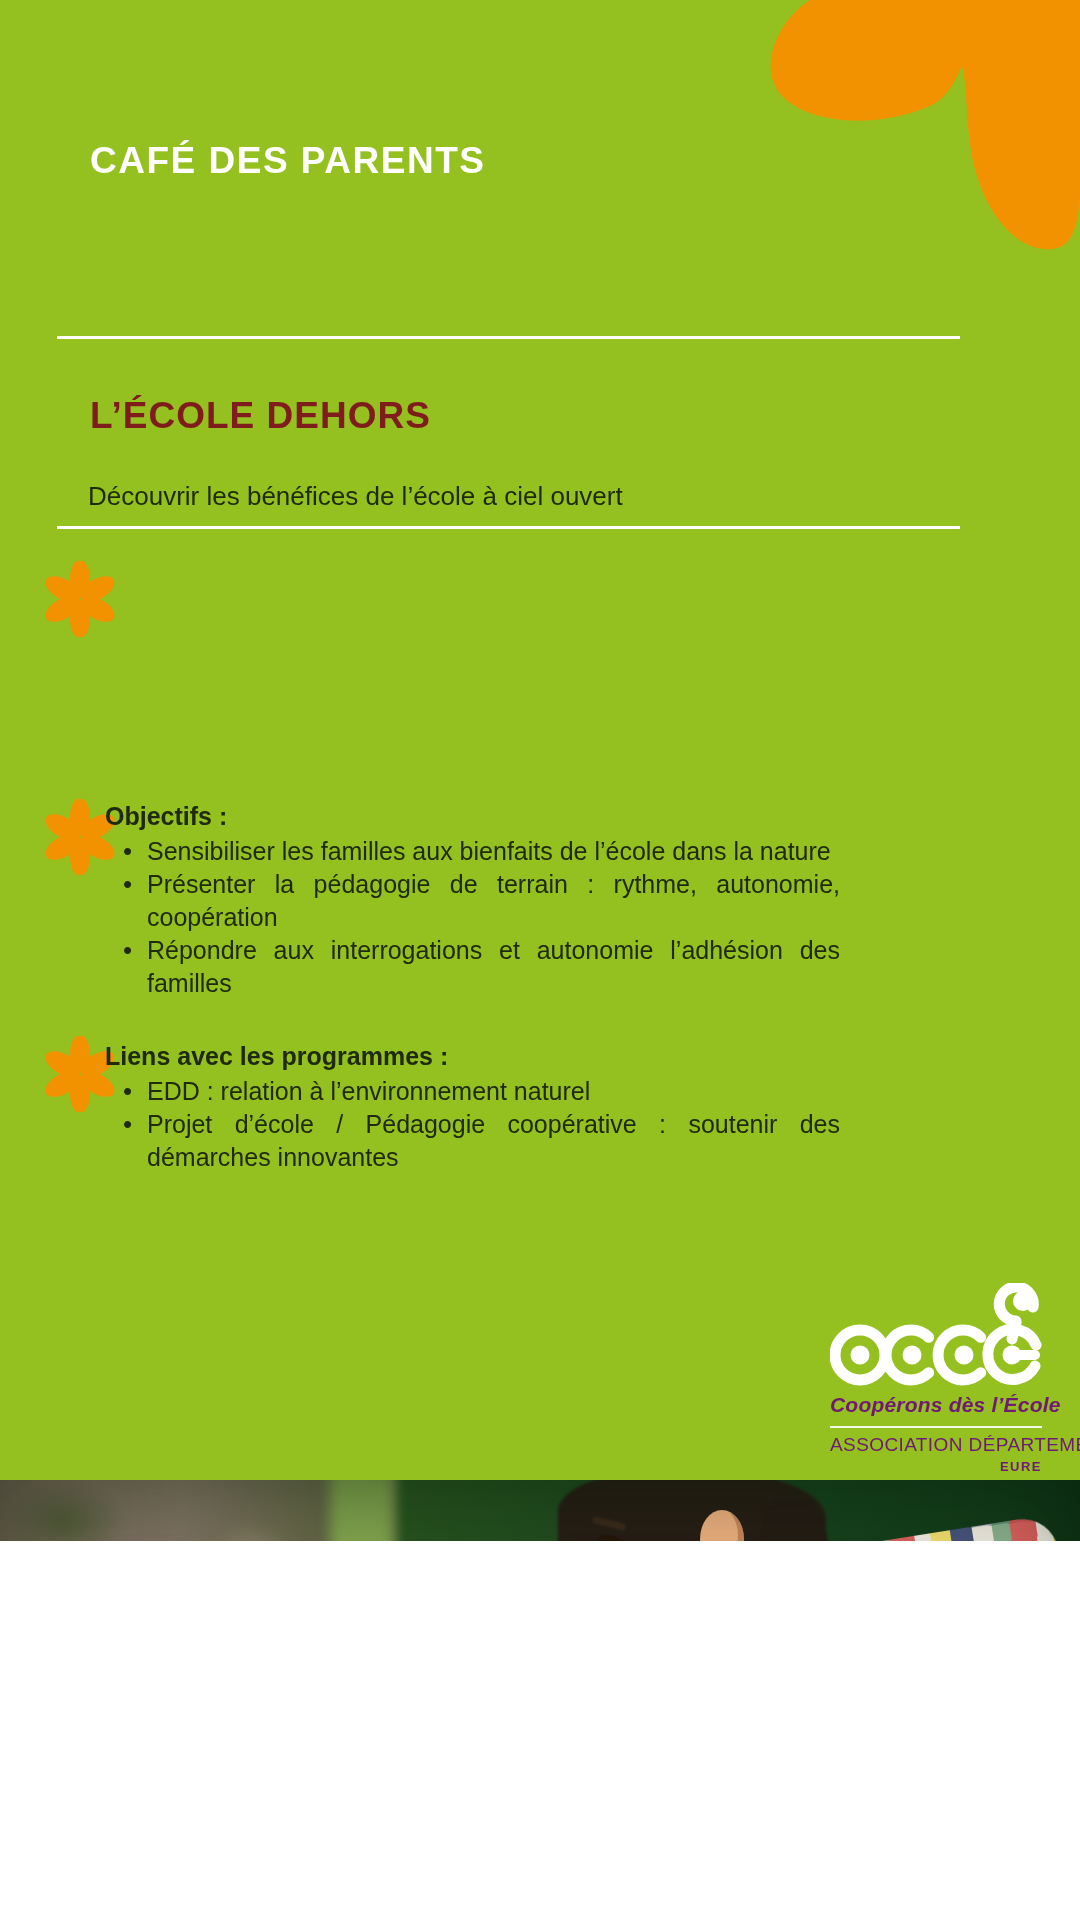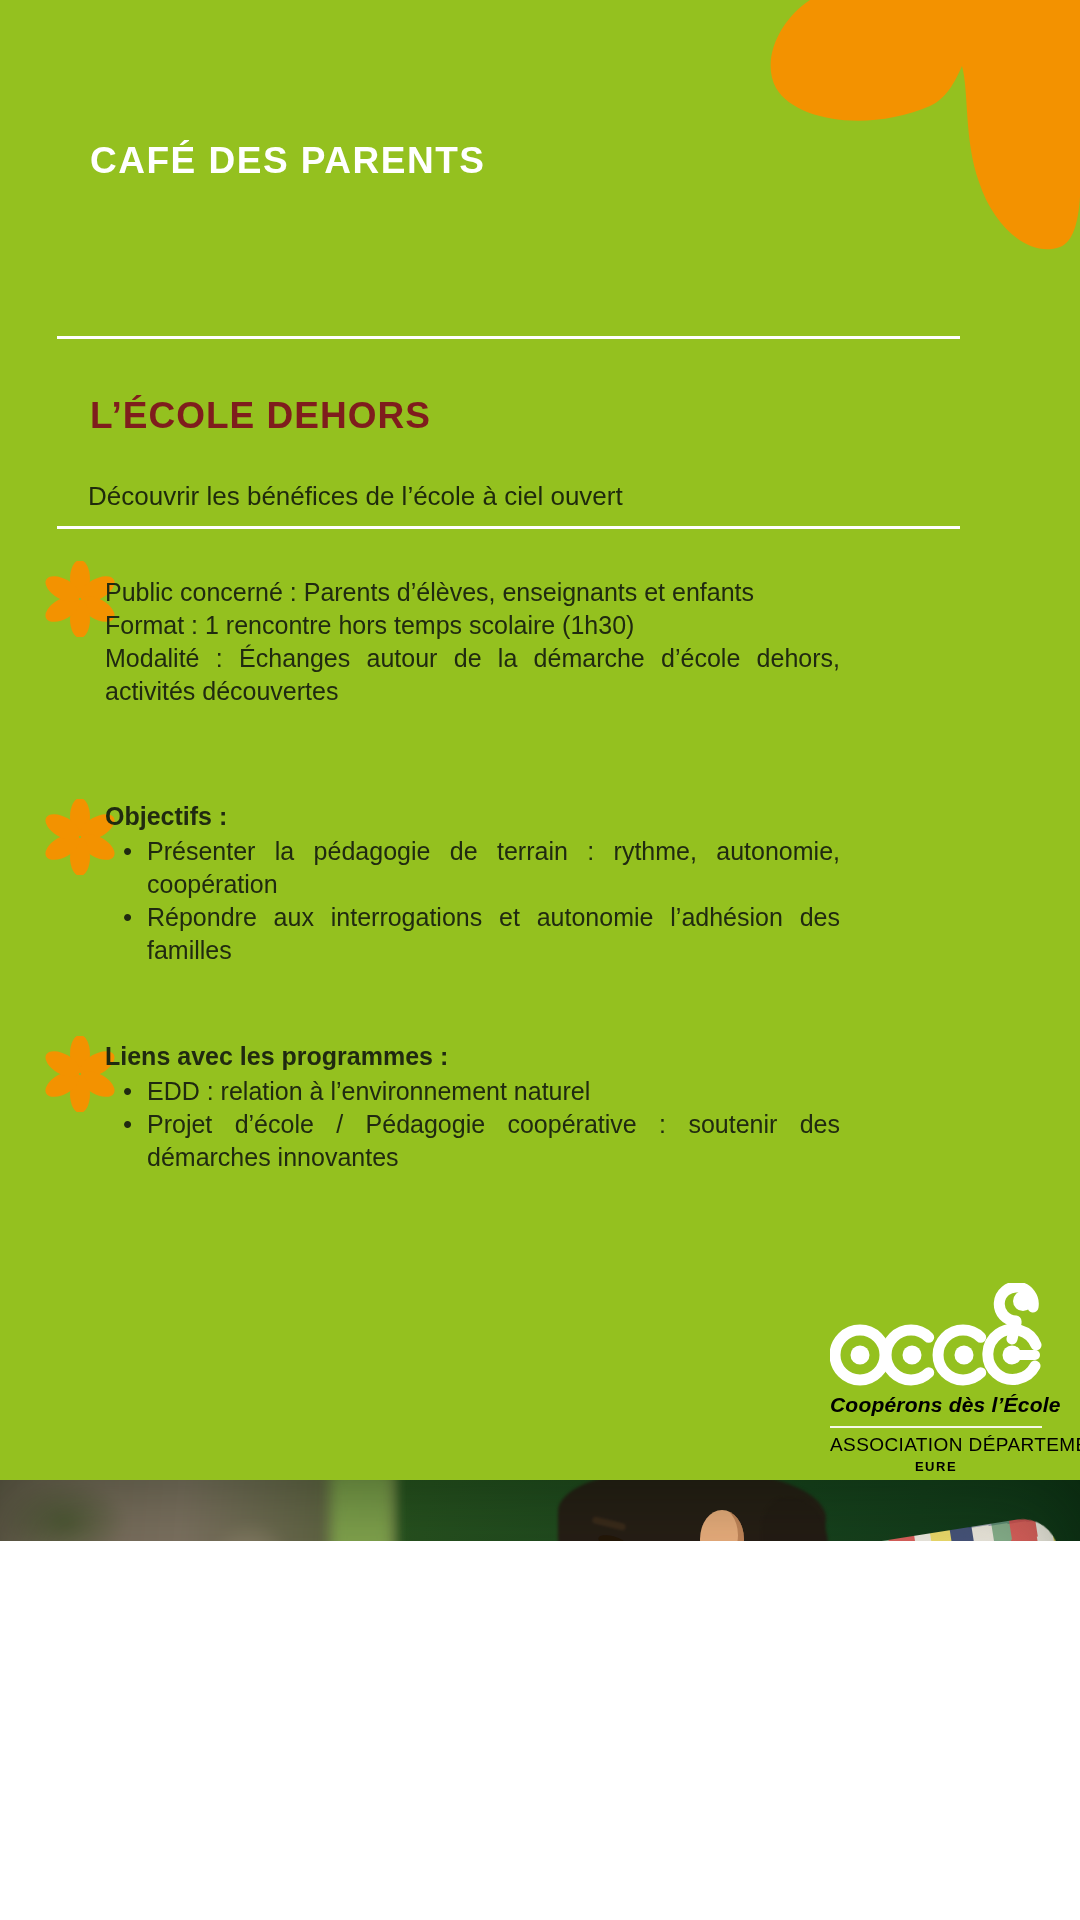--- a/index.html
+++ b/index.html
@@ -38,29 +38,29 @@
   .block1{top:576px;}
   .block2{top:800px;}
   .block3{top:1040px;}
   .block p{margin:0;}
   .just{text-align:justify;}
   .lbl{font-weight:700;}
   ul.bullets{margin:2px 0 0 0;padding:0;list-style:none;}
   ul.bullets li{position:relative;padding-left:42px;text-align:justify;}
   ul.bullets li::before{content:"•";position:absolute;left:18px;top:0;font-size:26px;}
   
-  .logo{position:absolute;left:830px;top:1283px;width:212px;color:#000000;z-index:2;}
+  .logo{position:absolute;left:830px;top:1283px;width:212px;color:#701a75;z-index:2;}
   .logo-mark{display:block;margin:0 0 2px 0;}
   .logo-tagline{
     font-size:21px;font-weight:700;font-style:italic;
     text-align:right;letter-spacing:0.2px;white-space:nowrap;
   }
   .logo-rule{height:2px;background:#ffffff;opacity:.9;margin:9px 0 6px 0;}
   .logo-org{font-size:19px;text-align:center;letter-spacing:0.4px;white-space:nowrap;}
-  .logo-dept{font-size:13px;font-weight:700;text-align:center;letter-spacing:1.5px;margin-top:3px;}
+  .logo-dept{font-size:13px;font-weight:700;text-align:right;letter-spacing:1.5px;margin-top:3px;}
   
   .photo{
     position:absolute;left:0;top:1480px;width:1080px;height:440px;
     background:linear-gradient(100deg,#39602f 0%,#27511f 35%,#17421d 70%,#0e3317 100%);
     overflow:hidden;
   }
   .bokeh{
     position:absolute;inset:-20px;
     background:
       radial-gradient(90px 70px at 52% 30%,rgba(190,220,150,.55),rgba(190,220,150,0) 70%),
@@ -250,29 +250,25 @@
         </g>
       <g transform="rotate(240 38 38)">
           <ellipse cx="38" cy="18" rx="10" ry="19"></ellipse>
         </g>
       <g transform="rotate(300 38 38)">
           <ellipse cx="38" cy="18" rx="10" ry="19"></ellipse>
         </g>
     </g>
   </svg>
 
-  <div class="block block1">
-    <p>Public concerné : Parents d’élèves, enseignants et enfants</p>
-    <p>Format : 1 rencontre hors temps scolaire (1h30)</p>
-    <p class="just">Modalité : Échanges autour de la démarche d’école dehors, activités découvertes</p>
-  </div>
 
   <div class="block block2">
     <p class="lbl">Objectifs :</p>
     <ul class="bullets">
+      <li>Sensibiliser les familles aux bienfaits de l’école dans la nature</li>
       <li>Présenter la pédagogie de terrain : rythme, autonomie, coopération</li>
       <li>Répondre aux interrogations et autonomie l’adhésion des familles</li>
     </ul>
   </div>
 
   <div class="block block3">
     <p class="lbl">Liens avec les programmes :</p>
     <ul class="bullets">
       <li>EDD : relation à l’environnement naturel</li>
       <li>Projet d’école / Pédagogie coopérative : soutenir des démarches innovantes</li>

